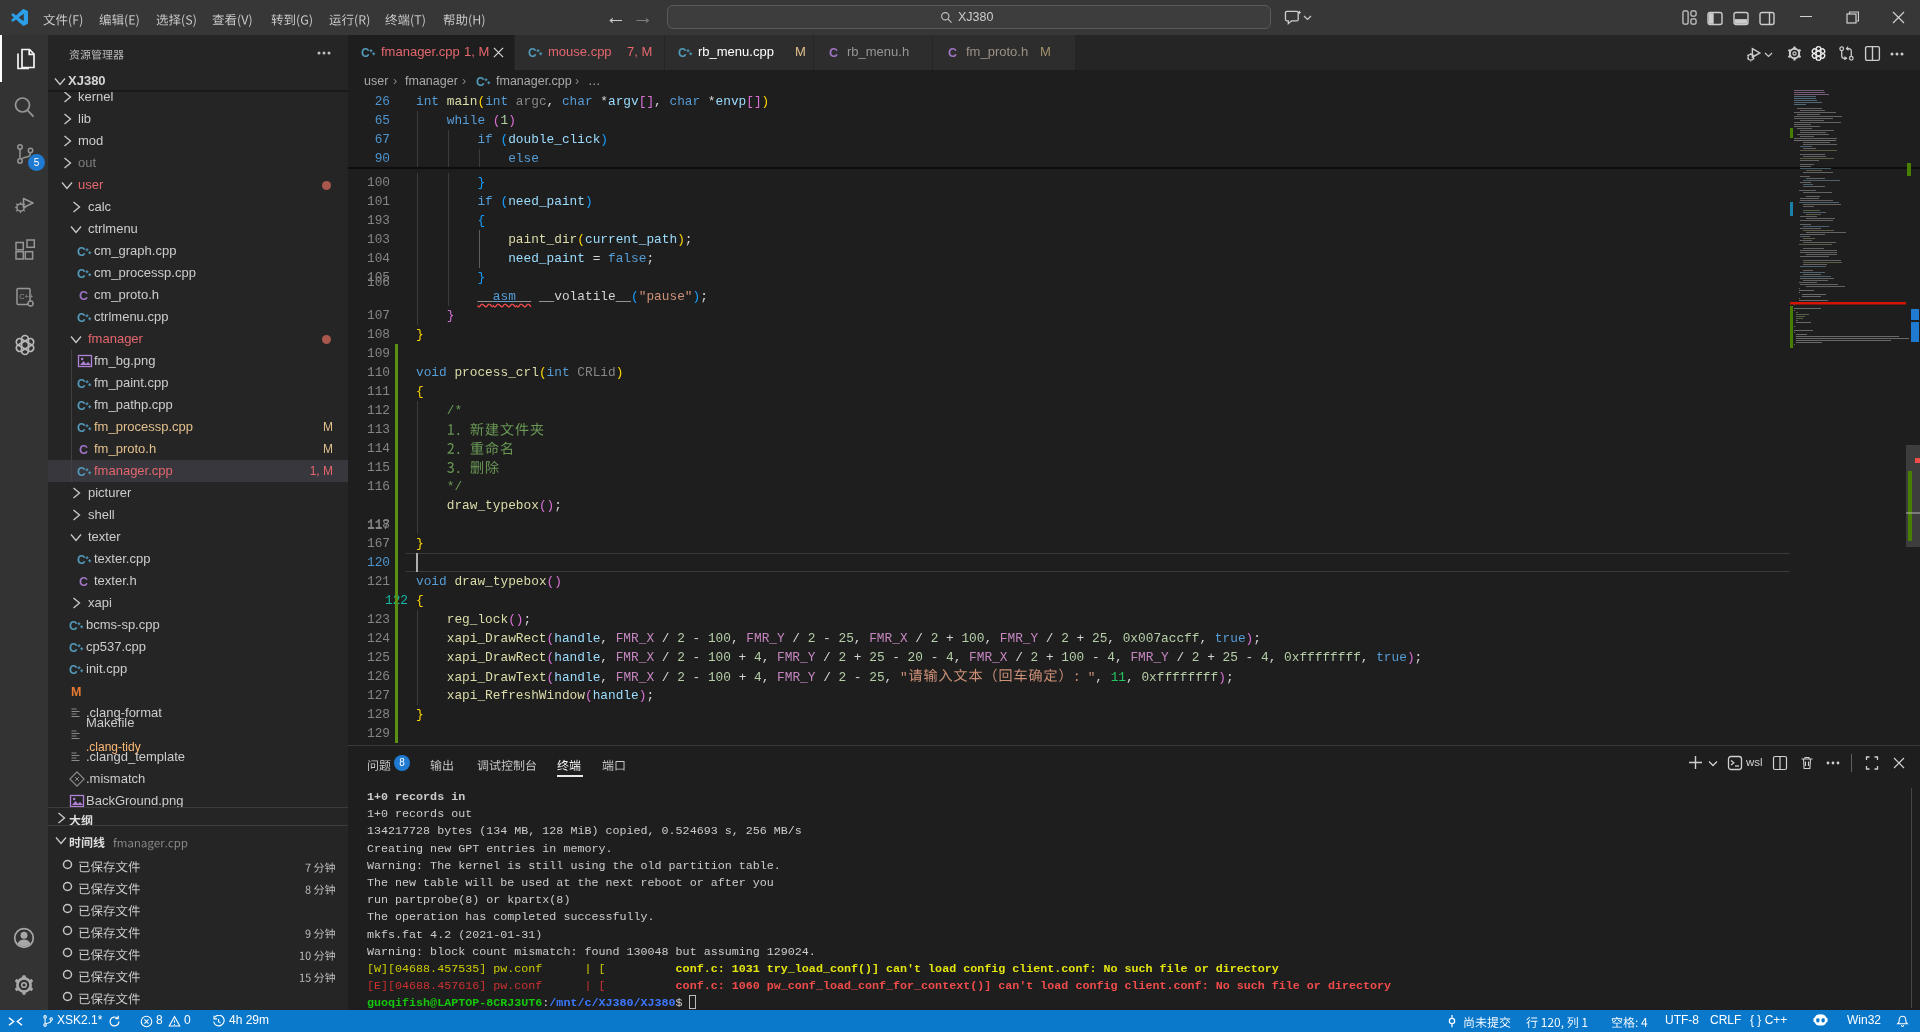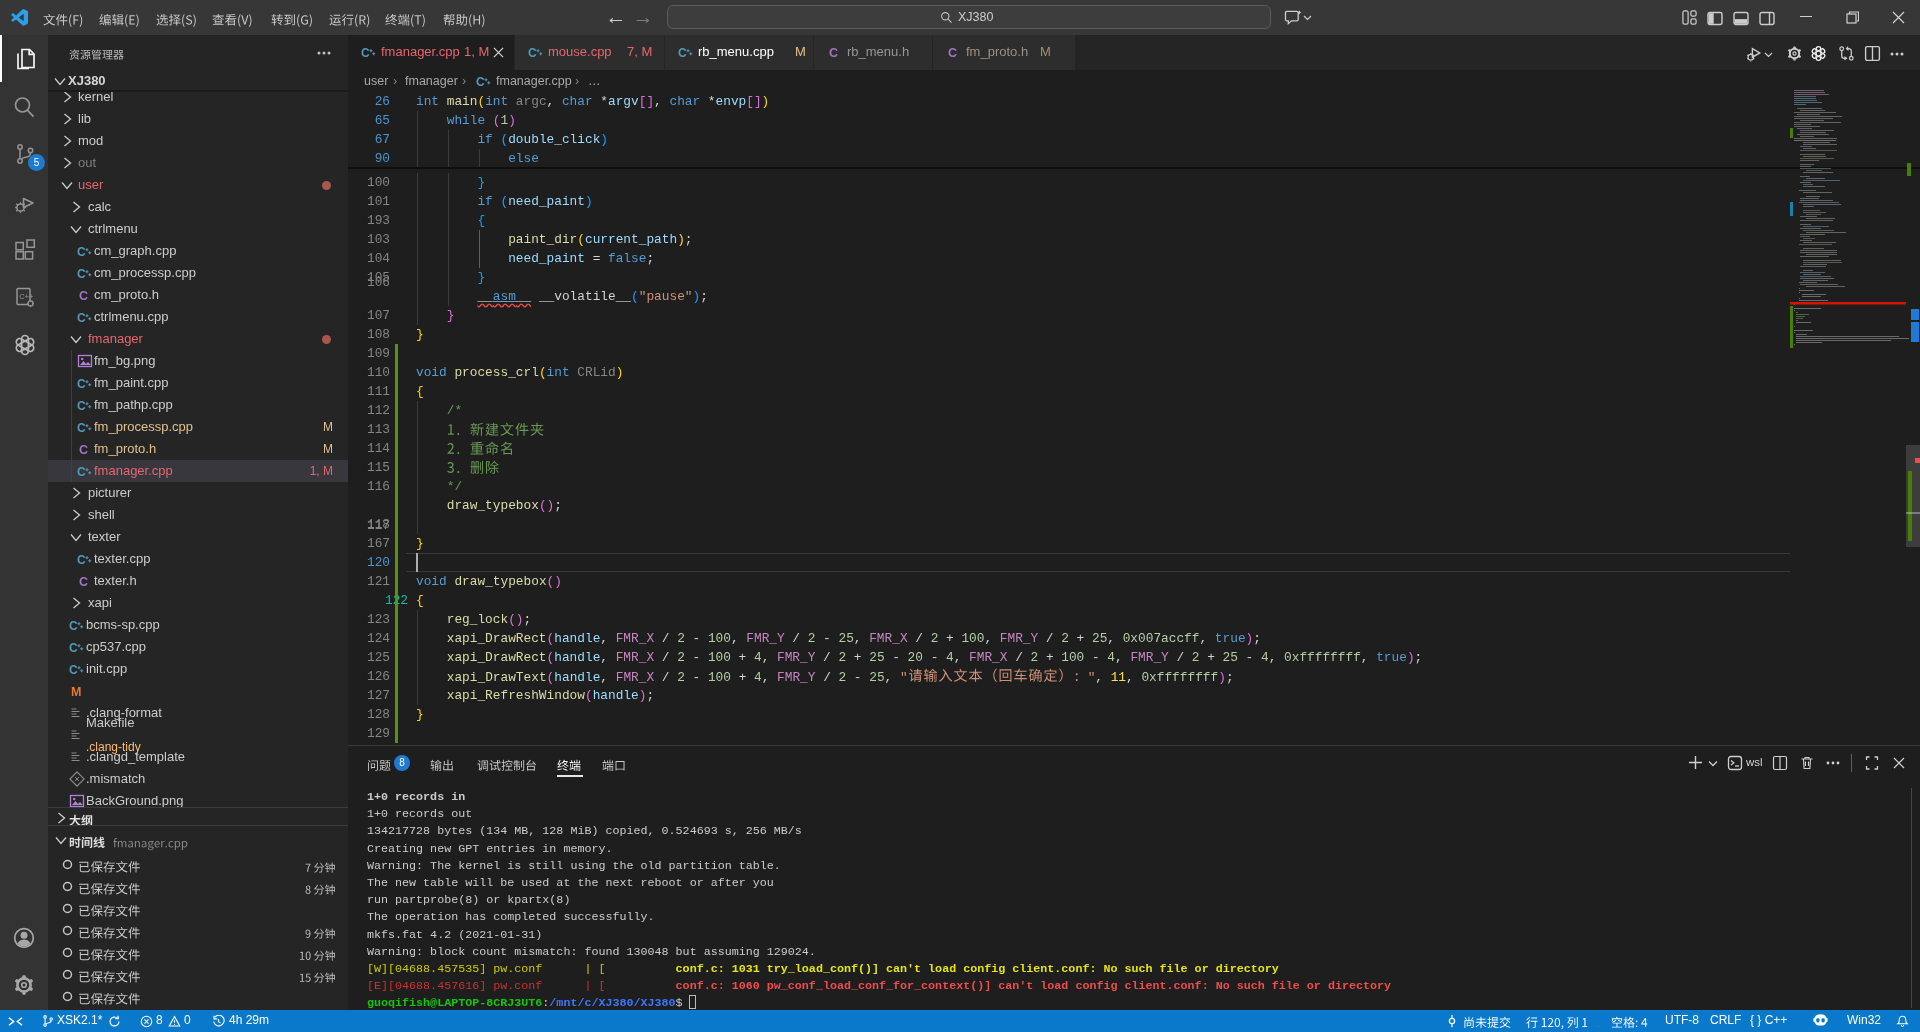--- a/index.html
+++ b/index.html
@@ -726,21 +726,21 @@
       <path transform="translate(30.40,13.70) scale(0.01420,-0.01420)" d="M295 755C361 709 412 653 456 591C391 306 266 103 41 -13C61 -27 96 -58 110 -73C313 45 441 229 517 491C627 289 698 58 927 -70C931 -46 951 -6 964 15C631 214 661 590 341 819Z"></path>
       <path transform="translate(45.40,13.70) scale(0.01420,-0.01420)" d="M423 823C453 774 485 707 497 666L580 693C566 734 531 799 501 847ZM50 664V590H206C265 438 344 307 447 200C337 108 202 40 36 -7C51 -25 75 -60 83 -78C250 -24 389 48 502 146C615 46 751 -28 915 -73C928 -52 950 -20 967 -4C807 36 671 107 560 201C661 304 738 432 796 590H954V664ZM504 253C410 348 336 462 284 590H711C661 455 592 344 504 253Z"></path>
       <path transform="translate(60.40,13.70) scale(0.01420,-0.01420)" d="M460 839V629H65V553H367C294 383 170 221 37 140C55 125 80 98 92 79C237 178 366 357 444 553H460V183H226V107H460V-80H539V107H772V183H539V553H553C629 357 758 177 906 81C920 102 946 131 965 146C826 226 700 384 628 553H937V629H539V839Z"></path>
       <path transform="translate(75.40,13.70) scale(0.01420,-0.01420)" d="M695 380C695 185 774 26 894 -96L954 -65C839 54 768 202 768 380C768 558 839 706 954 825L894 856C774 734 695 575 695 380Z"></path>
       <path transform="translate(90.40,13.70) scale(0.01420,-0.01420)" d="M374 500H618V271H374ZM303 568V204H692V568ZM82 799V-79H159V-25H839V-79H919V799ZM159 46V724H839V46Z"></path>
       <path transform="translate(105.40,13.70) scale(0.01420,-0.01420)" d="M168 321C178 330 216 336 276 336H507V184H61V110H507V-80H586V110H942V184H586V336H858V407H586V560H507V407H250C292 470 336 543 376 622H924V695H412C432 737 451 779 468 822L383 845C366 795 345 743 323 695H77V622H289C255 554 225 500 210 478C182 434 162 404 140 398C150 377 164 338 168 321Z"></path>
       <path transform="translate(120.40,13.70) scale(0.01420,-0.01420)" d="M552 843C508 720 434 604 348 528C362 514 385 485 393 471C410 487 427 504 443 523V318C443 205 432 62 335 -40C352 -48 381 -69 393 -81C458 -13 488 76 502 164H645V-44H711V164H855V10C855 -1 851 -5 839 -6C828 -6 788 -6 745 -5C754 -24 762 -53 764 -72C826 -72 869 -71 894 -60C919 -48 927 -28 927 10V585H744C779 628 816 681 840 727L792 760L780 757H590C600 780 609 803 618 826ZM645 230H510C512 261 513 290 513 318V349H645ZM711 230V349H855V230ZM645 409H513V520H645ZM711 409V520H855V409ZM494 585H492C516 619 539 656 559 694H739C717 656 690 615 664 585ZM56 787V718H175C149 565 105 424 35 328C47 308 65 266 70 247C88 271 105 299 121 328V-34H186V46H361V479H186C211 554 232 635 247 718H393V787ZM186 411H297V113H186Z"></path>
       <path transform="translate(135.40,13.70) scale(0.01420,-0.01420)" d="M224 378C203 197 148 54 36 -33C54 -44 85 -69 97 -83C164 -25 212 51 247 144C339 -29 489 -64 698 -64H932C935 -42 949 -6 960 12C911 11 739 11 702 11C643 11 588 14 538 23V225H836V295H538V459H795V532H211V459H460V44C378 75 315 134 276 239C286 280 294 324 300 370ZM426 826C443 796 461 758 472 727H82V509H156V656H841V509H918V727H558C548 760 522 810 500 847Z"></path>
       <path transform="translate(150.40,13.70) scale(0.01420,-0.01420)" d="M305 380C305 575 226 734 106 856L46 825C161 706 232 558 232 380C232 202 161 54 46 -65L106 -96C226 26 305 185 305 380Z"></path>
       <path transform="translate(166.78,13.70) scale(0.01420,-0.01420)" d="M139 390C175 390 205 418 205 460C205 501 175 530 139 530C102 530 73 501 73 460C73 418 102 390 139 390ZM139 -13C175 -13 205 15 205 56C205 98 175 126 139 126C102 126 73 98 73 56C73 15 102 -13 139 -13Z"></path>
-    </svg><span style="color:#ce9178;">"</span><span style="color:#d4d4d4;">, </span><span style="color:#fde047;">11</span><span style="color:#d4d4d4;">, </span><span style="color:#b5cea8;">0xffffffff</span><span style="color:#da70d6;">)</span><span style="color:#d4d4d4;">;</span></div>
+    </svg><span style="color:#ce9178;">"</span><span style="color:#d4d4d4;">, </span><span style="color:#22c55e;">11</span><span style="color:#d4d4d4;">, </span><span style="color:#b5cea8;">0xffffffff</span><span style="color:#da70d6;">)</span><span style="color:#d4d4d4;">;</span></div>
 <div class="mono" style="position:absolute;left:348px;top:686px;width:42px;height:19px;color:#858585;font-size:12.8px;text-align:right;line-height:19px;">127</div>
 <div style="position:absolute;left:417px;top:686px;width:1px;height:19px;background:#3b3b3b;"></div>
 <div class="mono" style="position:absolute;left:416px;top:686px;width:1480px;height:19px;font-size:12.8px;line-height:19px;white-space:pre;"><span style="color:#d4d4d4;">    </span><span style="color:#dcdcaa;">xapi_RefreshWindow</span><span style="color:#da70d6;">(</span><span style="color:#9cdcfe;">handle</span><span style="color:#da70d6;">)</span><span style="color:#d4d4d4;">;</span></div>
 <div class="mono" style="position:absolute;left:348px;top:705px;width:42px;height:19px;color:#858585;font-size:12.8px;text-align:right;line-height:19px;">128</div>
 <div class="mono" style="position:absolute;left:416px;top:705px;width:1480px;height:19px;font-size:12.8px;line-height:19px;white-space:pre;"><span style="color:#ffd700;">}</span></div>
 <div class="mono" style="position:absolute;left:348px;top:724px;width:42px;height:19px;color:#858585;font-size:12.8px;text-align:right;line-height:19px;">129</div>
 <div class="mono" style="position:absolute;left:416px;top:724px;width:1480px;height:19px;font-size:12.8px;line-height:19px;white-space:pre;"></div>
 <div style="position:absolute;left:394.5px;top:344px;width:3.5px;height:399px;background:#5a9112;"></div>
 <svg width="130" height="660" viewBox="0 0 130 660" style="position:absolute;left:1790px;top:90px">
     <rect x="4" y="0" width="30" height="1" fill="#b08ab0" opacity="0.6"></rect>

